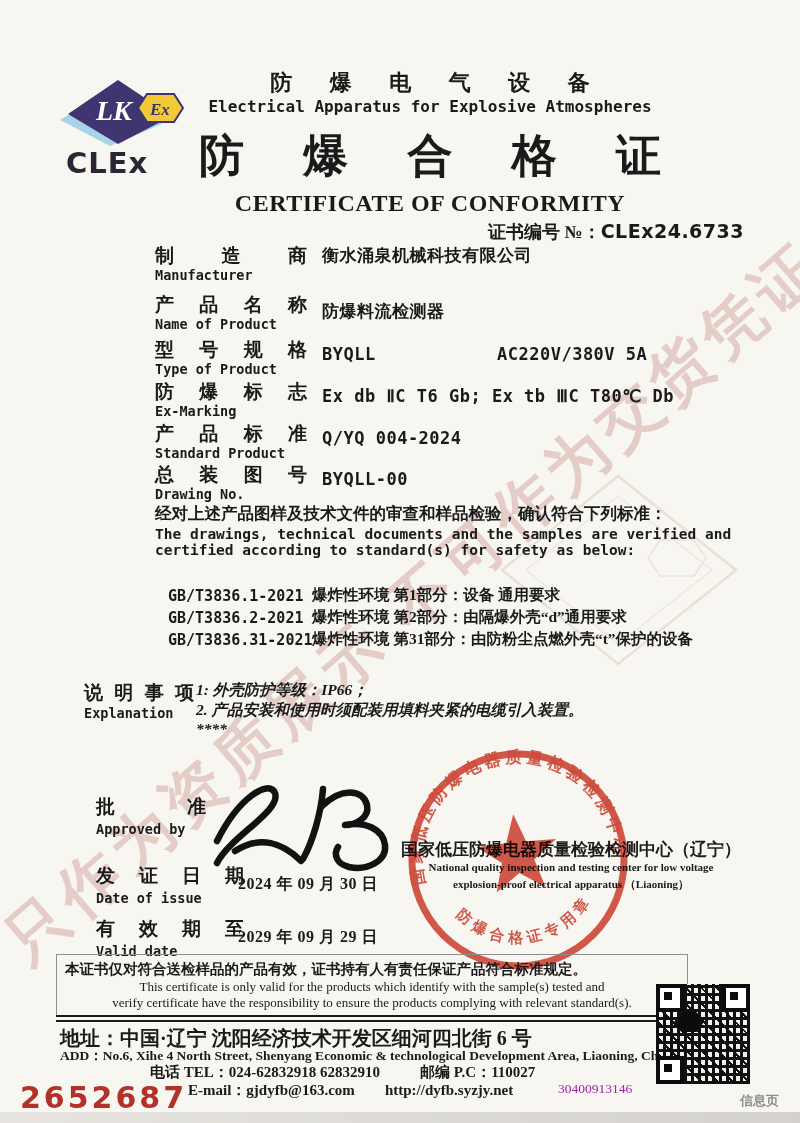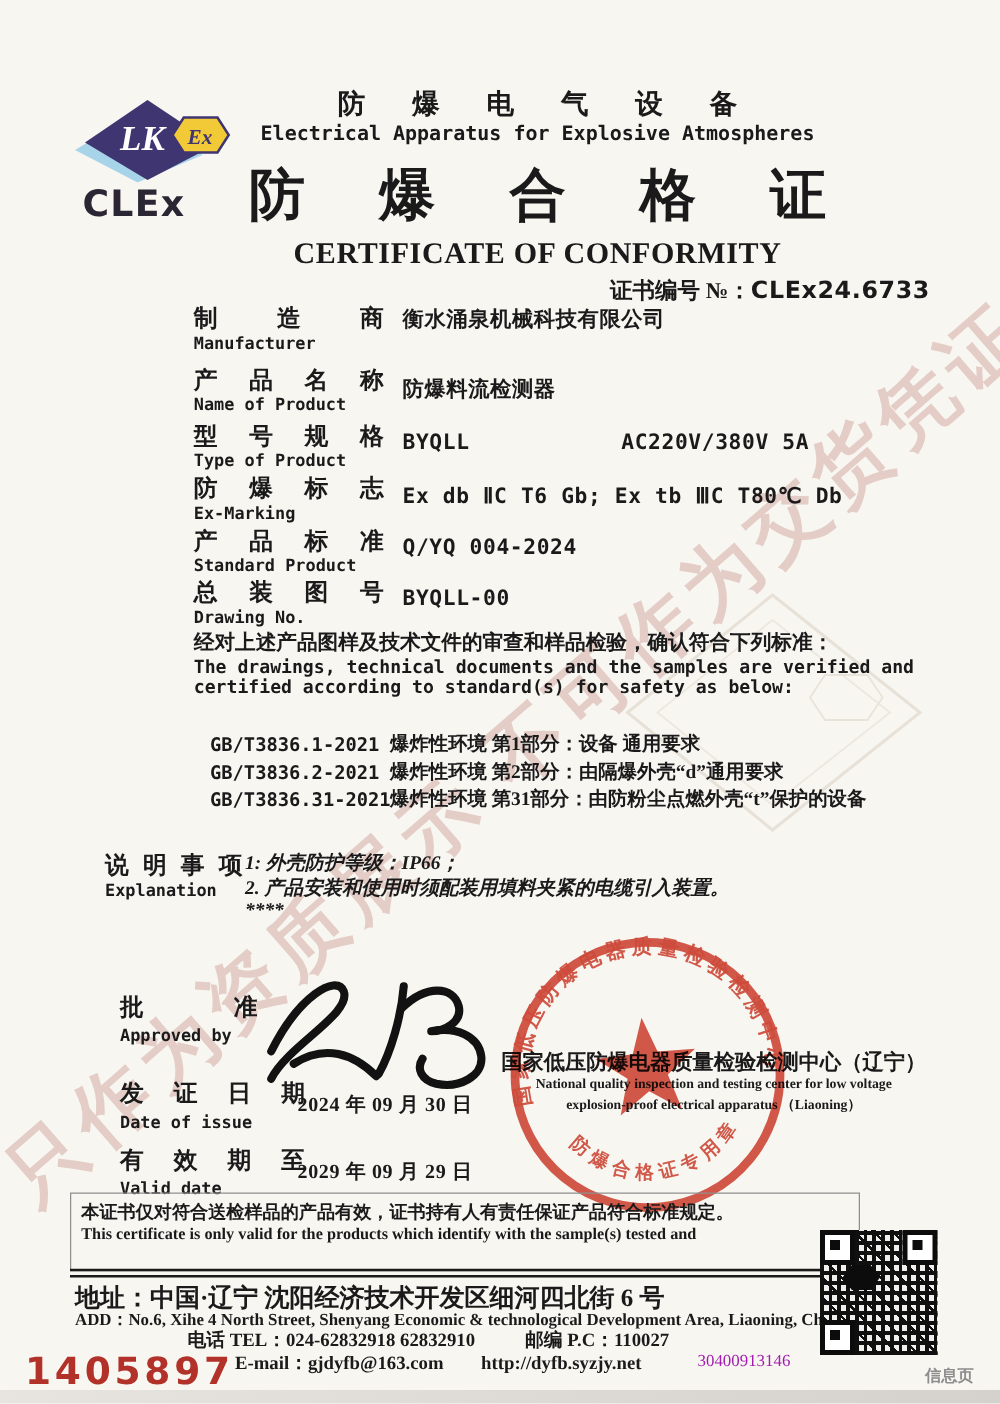--- a/index.html
+++ b/index.html
@@ -33,21 +33,21 @@
   .stmt-en{font-family:"DejaVu Sans Mono",monospace;font-size:14.5px;font-weight:bold;}
   .std-code{font-family:"DejaVu Sans Mono",monospace;font-size:15px;font-weight:bold;}
   .std-desc{font-size:15.5px;font-weight:bold;}
   .exp-item{font-size:15.5px;font-weight:bold;font-style:italic;}
   .date-val{font-size:16px;font-weight:bold;letter-spacing:.5px;}
   .issuer-cn{width:378px;text-align:center;font-size:17px;font-weight:bold;}
   .issuer-en{width:378px;text-align:center;font-size:11px;font-weight:bold;line-height:1.25;}
   
   .disc-box{left:56px;top:954px;width:614px;height:56px;border:1px solid #8f8f8f;padding:5px 8px 0 8px;}
   .disc-cn{font-size:14.5px;font-weight:bold;}
-  .disc-en{font-size:13px;font-weight:bold;line-height:1.2;}
+  .disc-en{font-size:13px;font-weight:normal;line-height:1.2;text-align:center;}
   .dbl-rule{left:56px;top:1015px;width:684px;height:3px;border-top:2px solid #1a1a1a;border-bottom:2px solid #1a1a1a;}
   .addr-cn{left:60px;top:1025px;font-size:20px;font-weight:bold;}
   .addr-en{left:60px;top:1047px;font-size:13.5px;font-weight:bold;}
   .tel-line{left:150px;top:1063px;font-size:15px;font-weight:bold;}
   .email-line{left:188px;top:1081px;font-size:15px;font-weight:bold;}
   .side-code{left:558px;top:1081px;font-size:13.5px;color:#a21caf;}
   .serial{left:20px;top:1080px;font-family:"DejaVu Sans",sans-serif;font-size:30px;font-weight:bold;
           letter-spacing:3px;color:#b23128;}
   .page-label{left:740px;top:1092px;font-size:13px;font-weight:bold;color:#8d8d8d;}
   .gap{display:inline-block;width:30px;}
@@ -172,37 +172,38 @@
   <div class="abs en-label" style="left:96px;top:892px">Date of issue</div>
   <div class="abs date-val" style="left:238px;top:874px">2024 年 09 月 30 日</div>
 
   <div class="abs cn-label" style="left:96px;top:919px;width:148px">有 效 期 至</div>
   <div class="abs en-label" style="left:96px;top:945px">Valid date</div>
   <div class="abs date-val" style="left:238px;top:927px">2029 年 09 月 29 日</div>
 
   <div class="abs disc-box">
     <div class="disc-cn">本证书仅对符合送检样品的产品有效，证书持有人有责任保证产品符合标准规定。</div>
     <div class="disc-en">This certificate is only valid for the products which identify with the sample(s) tested and</div>
+    <div class="disc-en">verify certificate have the responsibility to ensure the products complying with relevant standard(s).</div>
   </div>
   <div class="abs dbl-rule"></div>
 
   <div class="abs addr-cn">地址：中国·辽宁 沈阳经济技术开发区细河四北街 6 号</div>
   <div class="abs addr-en">ADD：No.6, Xihe 4 North Street, Shenyang Economic &amp; technological Development Area, Liaoning, China</div>
   <div class="abs tel-line">
     <span>电话 TEL：024-62832918 62832910</span><span class="gap2"></span><span>邮编 P.C：110027</span>
   </div>
   <div class="abs email-line">
     <span>E-mail：gjdyfb@163.com</span><span class="gap"></span><span>http://dyfb.syzjy.net</span>
   </div>
   <div class="abs side-code">30400913146</div>
 
   <div class="abs qr">
     <div class="finder" style="left:0;top:0"></div>
     <div class="finder" style="right:0;top:0"></div>
     <div class="finder" style="left:0;bottom:0"></div>
     <div class="qr-logo"></div>
   </div>
 
-  <div class="abs serial">1405897</div>
+  <div class="abs serial">2652687</div>
   <div class="abs page-label">信息页</div>
   <div class="abs bottom-edge"></div>
 
 </div>
 
 </body></html>

